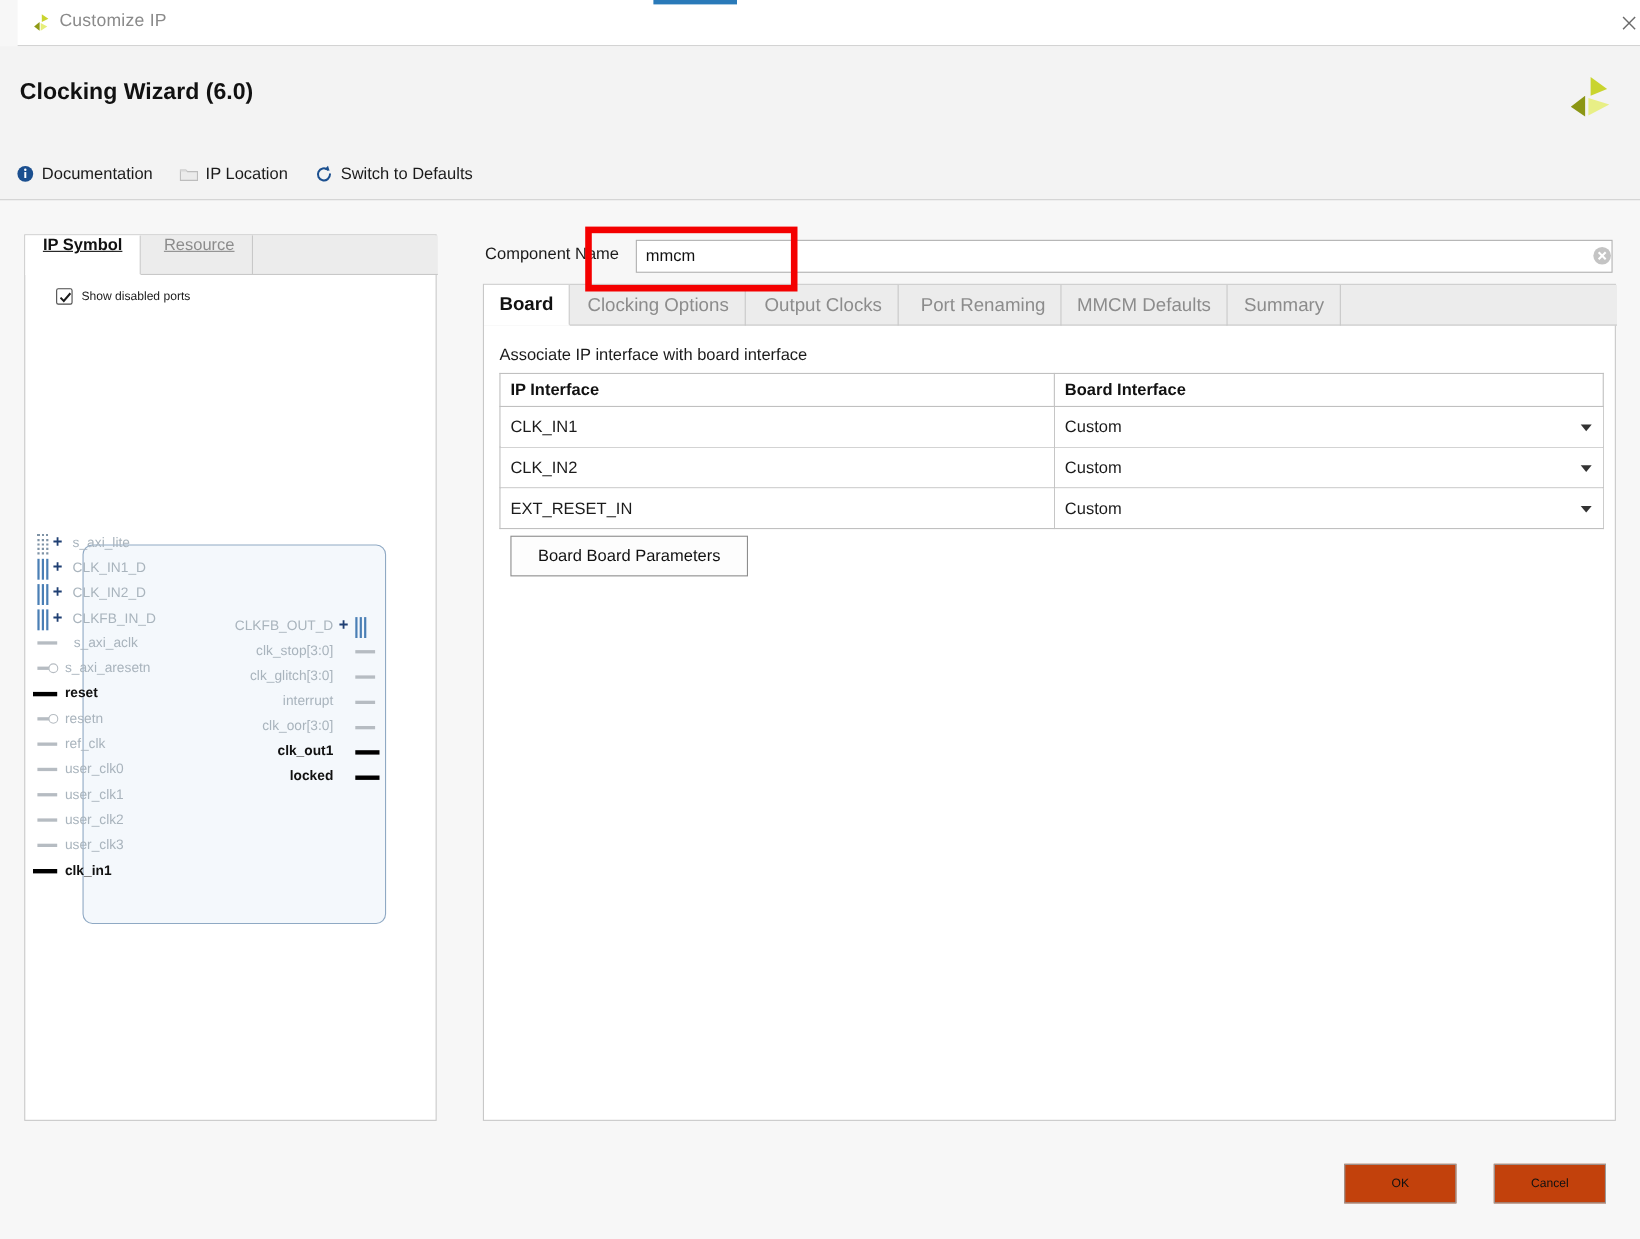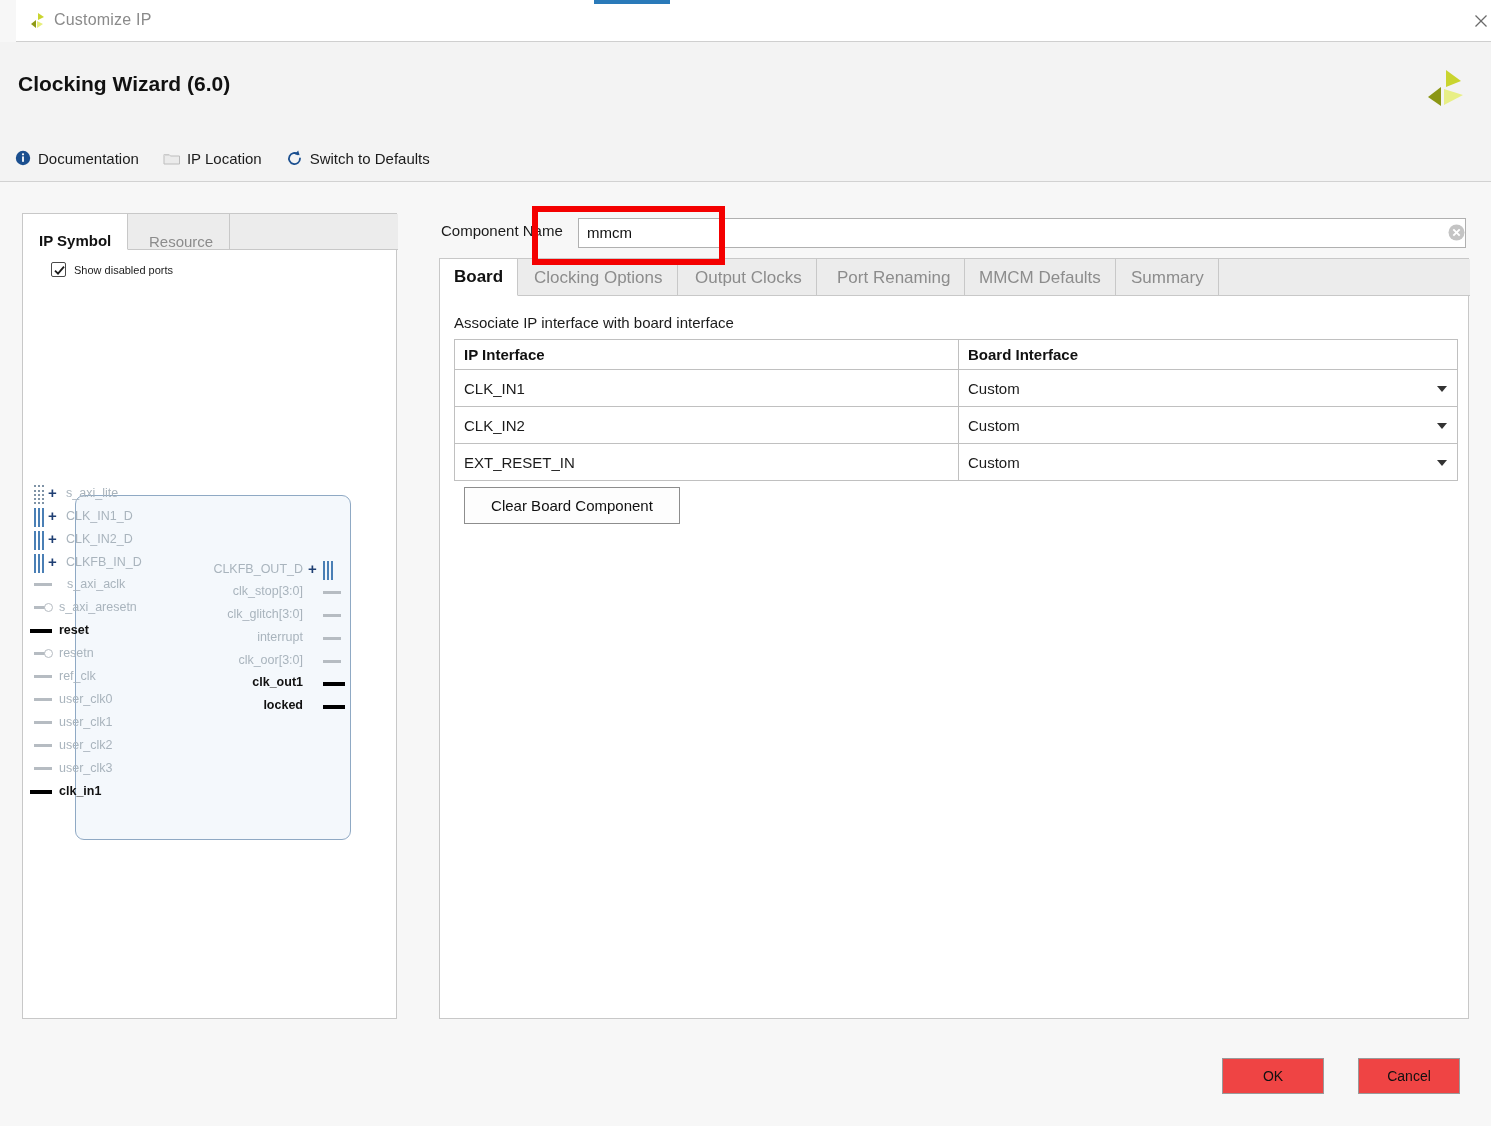--- a/index.html
+++ b/index.html
@@ -52,22 +52,22 @@
   
   #left-panel{
     position:absolute; left:22px; top:213px; width:375px; height:806px;
     background:#ffffff; border:1px solid #c8c8c8;
   }
   #left-tabs{
     position:absolute; left:0; top:0; width:375px; height:36px;
     background:#ececec; border-bottom:1px solid #c8c8c8;
   }
   .ltab{
-    position:absolute; top:0; height:36px; display:flex; align-items:flex-end;
-    padding:0 16px; font-size:15px; cursor:pointer;
+    position:absolute; top:0; height:36px; display:flex; align-items:flex-start;
+    padding:0 16px; font-size:15px; cursor:pointer;text-decoration:underline;
   }
   .ltab.active{ background:#ffffff; font-weight:bold; color:#111;
     border-right:1px solid #c8c8c8; border-bottom:1px solid #fff; }
   .ltab.inactive{ color:#8c8c8c; border-right:1px solid #c8c8c8; }
 
   #show-disabled{
     position:absolute; left:28px; top:48px; display:flex; align-items:center; cursor:pointer;
   }
   #chk{
     width:15px; height:15px; border:1px solid #4a4a4a; background:#fff;
@@ -147,22 +147,22 @@
   #clear-params{
     position:absolute; left:24px; top:228px; width:216px; height:37px;
     background:#fdfdfd; border:1px solid #8d8d8d;
     font-size:15px; color:#111; cursor:pointer;
     font-family:"Liberation Sans", sans-serif;
   }
 
   
   .footbtn{
     position:absolute; top:1058px; width:102px; height:36px;
-    background:#ef4444; border:1px solid #9a9a9a;
-    font-size:14px; color:#111; cursor:pointer;
+    background:#c2410c; border:1px solid #9a9a9a;
+    font-size:11px; color:#111; cursor:pointer;
     font-family:"Liberation Sans", sans-serif;
   }
   #ok-btn{ left:1222px; }
   #cancel-btn{ left:1358px; }
 
   
   #annot{
     position:absolute; left:532px; top:206px; width:193px; height:59px;
     border:6px solid #f40000; pointer-events:none;
   }
@@ -412,19 +412,19 @@
       <tr>
         <td>EXT_RESET_IN</td>
         <td class="arrow-cell">
           <span>Custom</span>
           <span class="darrow"></span>
         </td>
       </tr>
     </tbody>
   </table>
 
-  <button id="clear-params">Clear Board Component</button>
+  <button id="clear-params">Board Board Parameters</button>
 </div>
 
 <button id="ok-btn" class="footbtn">OK</button>
 <button id="cancel-btn" class="footbtn">Cancel</button>
 
 <div id="annot"></div>
 
 </body></html>

